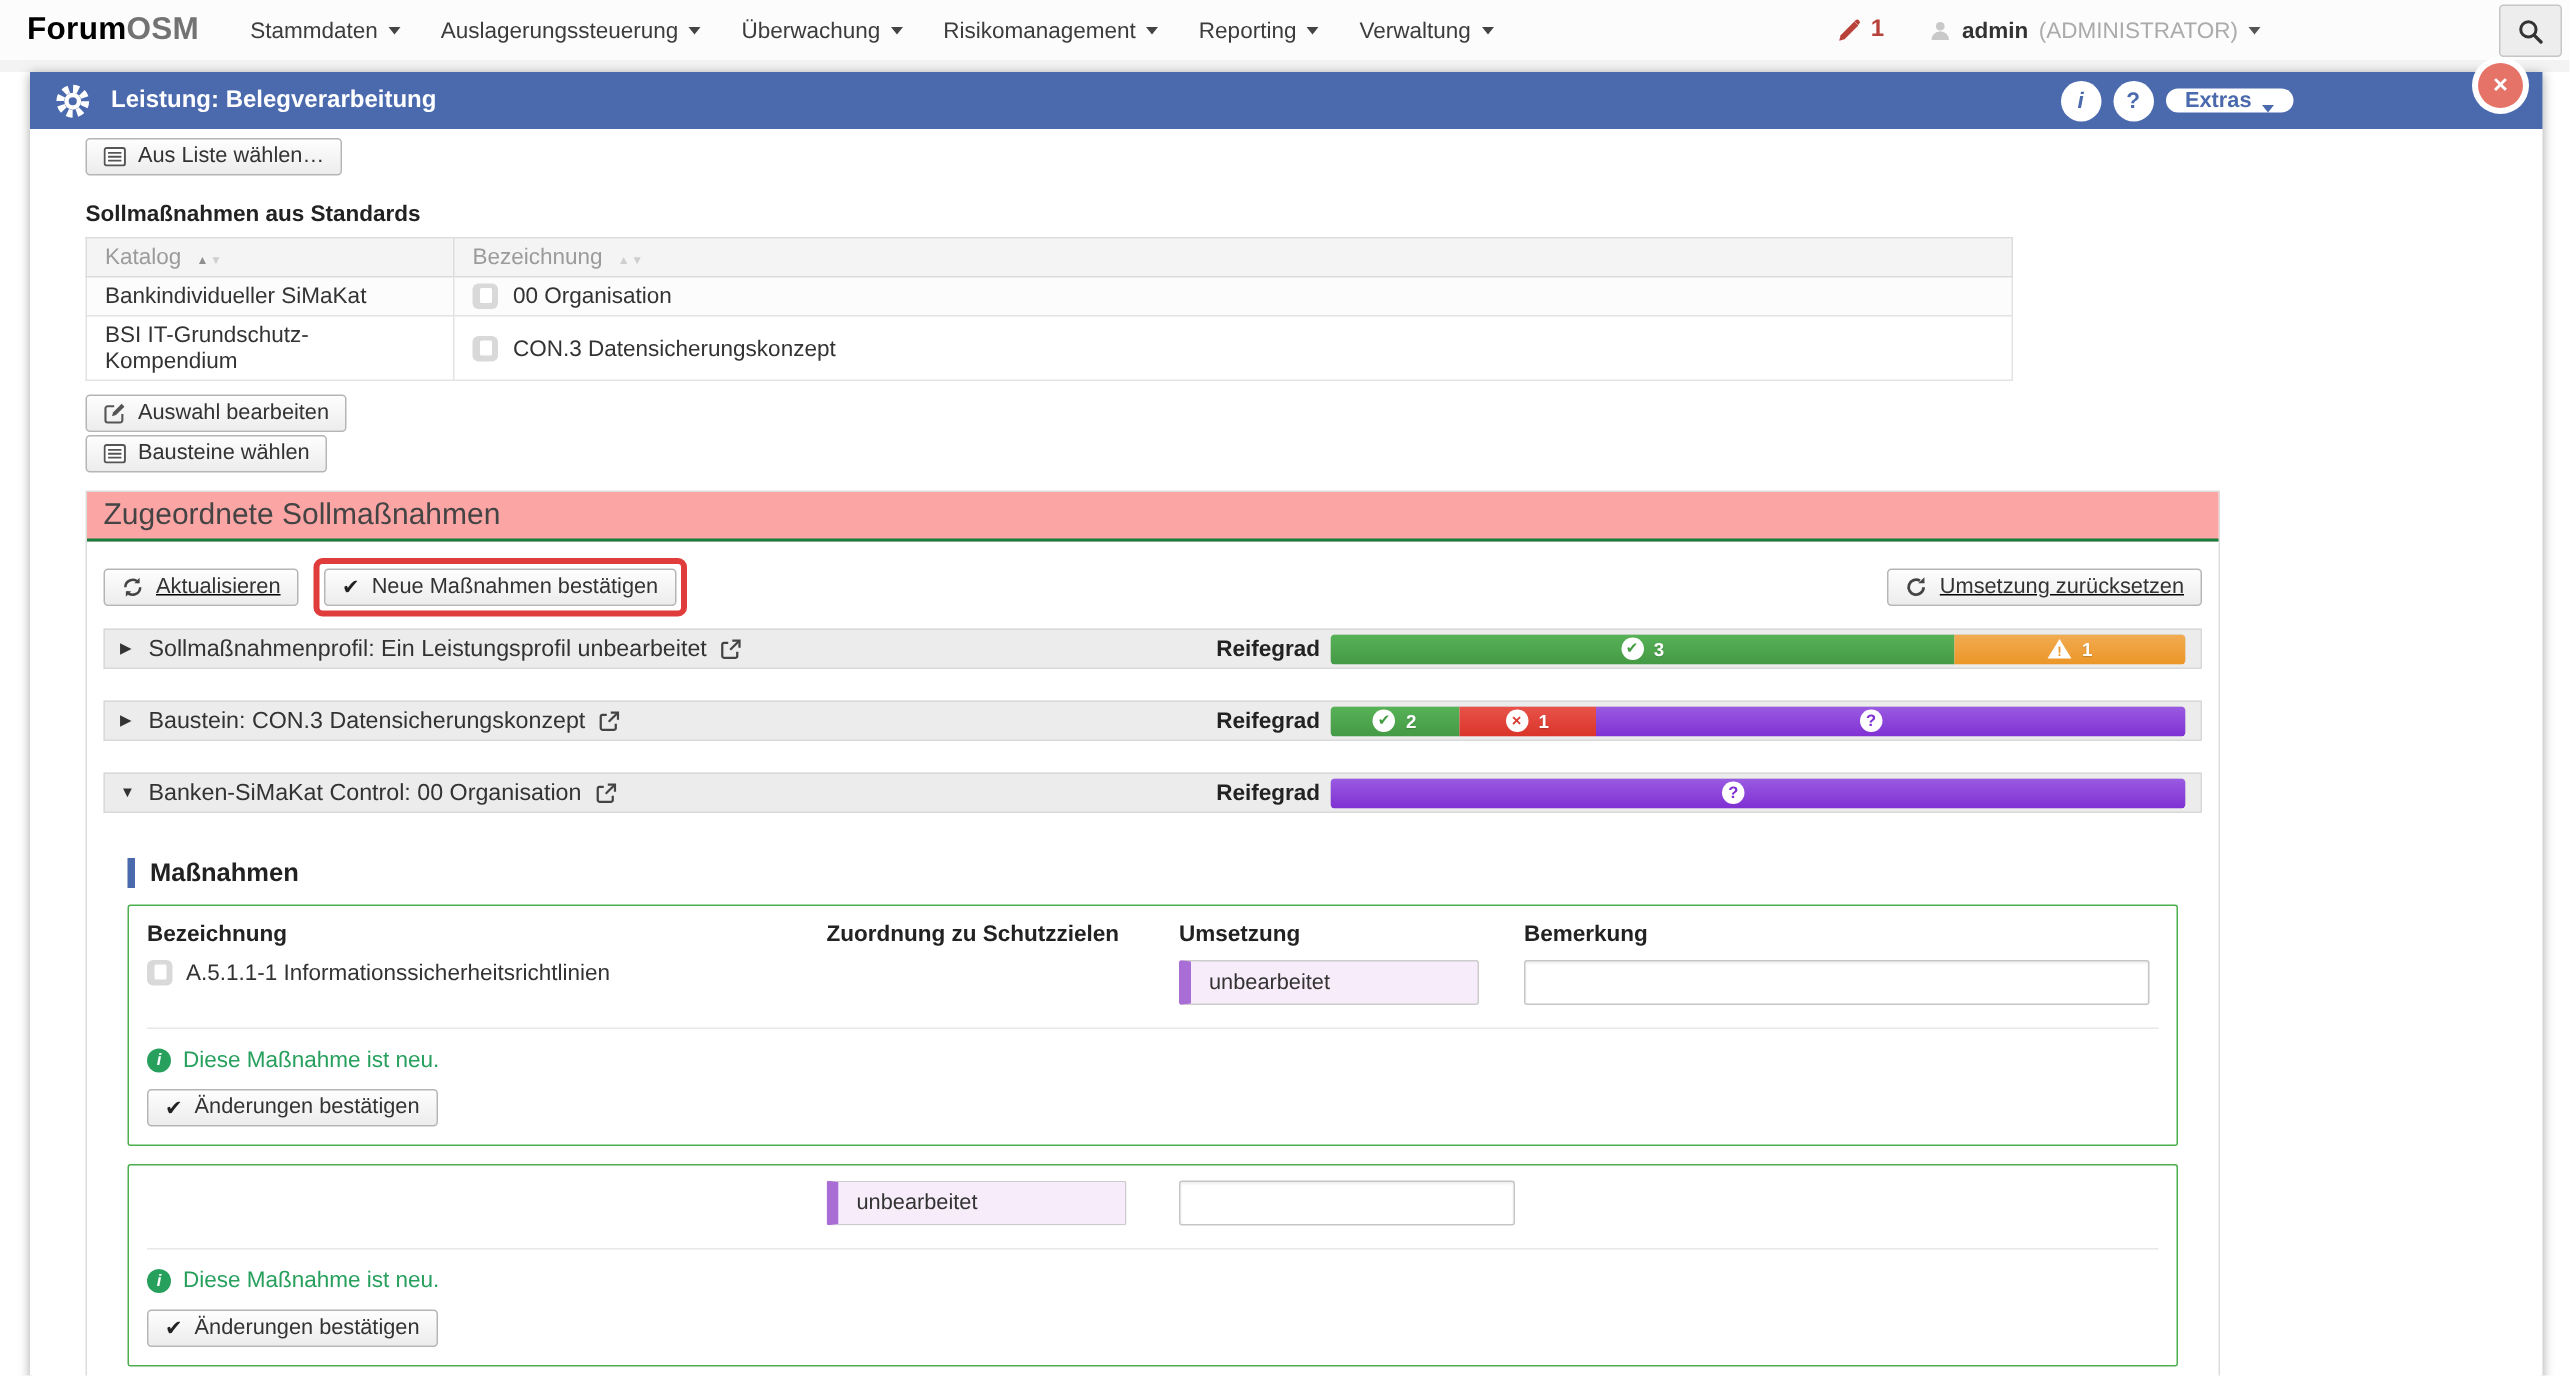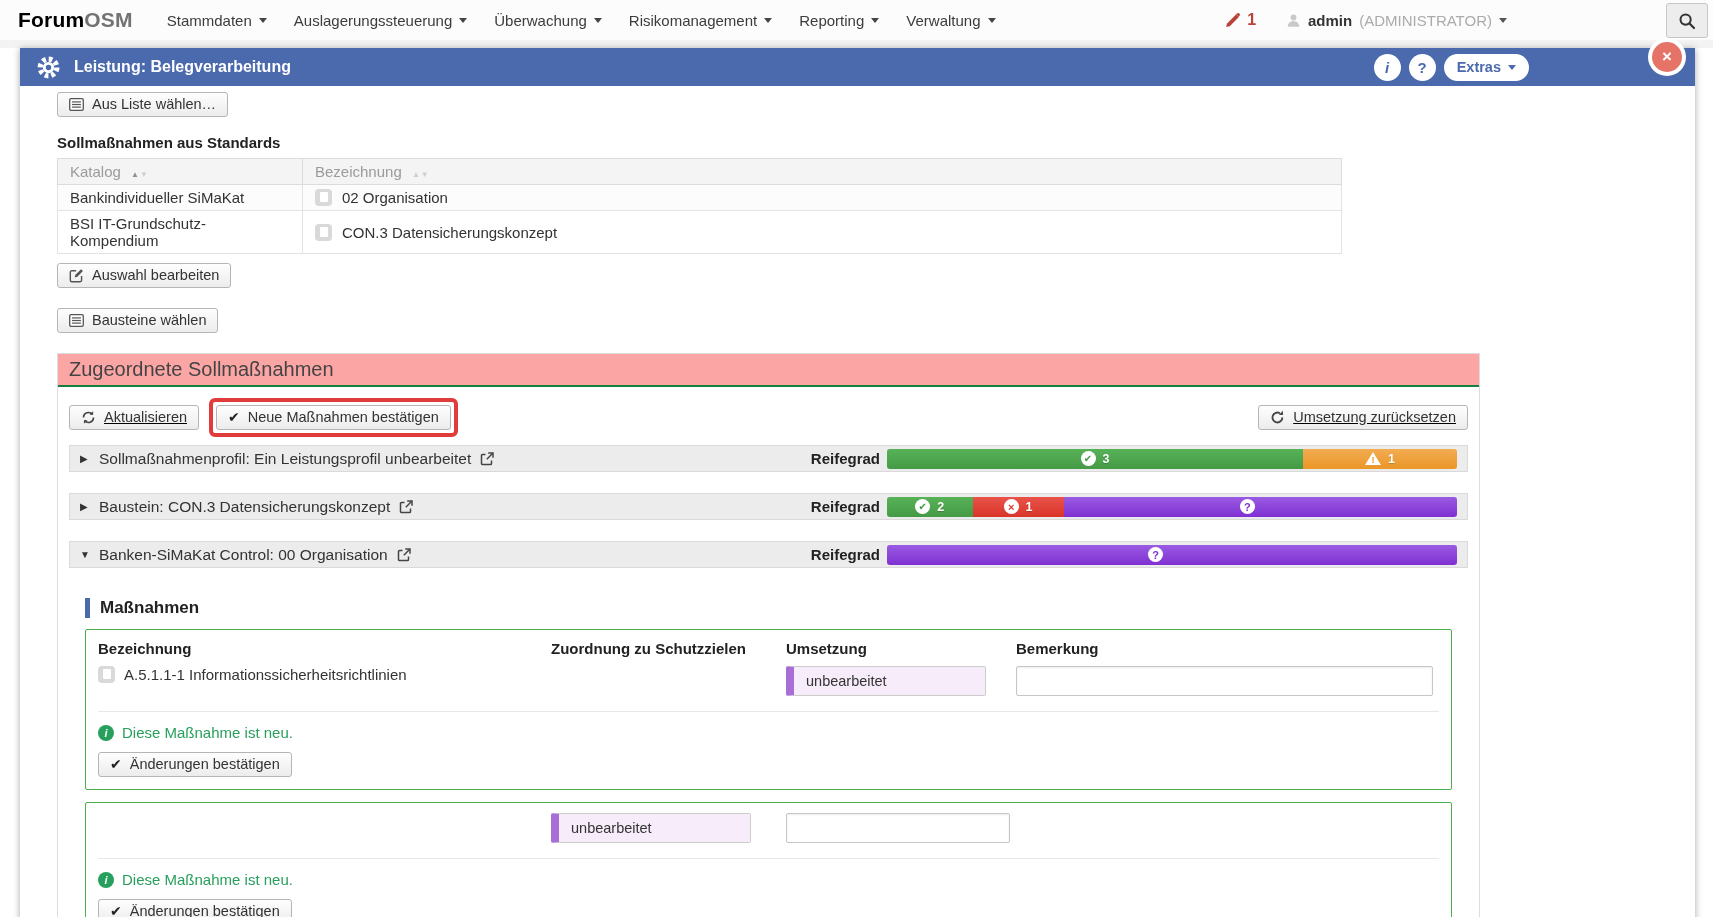--- a/index.html
+++ b/index.html
@@ -30,22 +30,22 @@
   .dialog { margin:0 18px 0 20px; min-height:869px; background:#fff; position:relative;
     box-shadow:0 1px 7px rgba(0,0,0,.35); }
   .dialog-close { position:absolute; top:-6px; right:13px; width:30px; height:30px; border:none; border-radius:50%;
     background:#e57368; color:#fff; font-size:17px; font-weight:bold; line-height:30px; text-align:center;
     cursor:pointer; box-shadow:0 0 0 4px #fff; z-index:5; }
   .dialog-header { height:38px; background:#4b6aae; display:flex; align-items:center; padding:0 16px; gap:13px; }
   .dialog-title { color:#fff; font-size:16px; font-weight:bold; }
   .dialog-header-right { margin-left:auto; display:flex; align-items:center; gap:8px; margin-right:150px; }
   .round-btn { width:27px; height:27px; border-radius:50%; border:none; background:#fff; color:#4b6aae;
     font-weight:bold; font-size:15px; cursor:pointer; display:flex; align-items:center; justify-content:center; }
-  .extras-btn { height:27px; border:none; border-radius:14px; background:#fff; color:#4b6aae; font-weight:bold;
-    font-size:14.5px; padding:0 13px; display:flex; align-items:center; gap:7px; cursor:pointer; }
+  .extras-btn { height:16px; border:none; border-radius:14px; background:#fff; color:#4b6aae; font-weight:bold;
+    font-size:14.5px; padding:0 13px; display:flex; align-items:flex-end; gap:7px; cursor:pointer; }
   .extras-btn .caret-down { border-top-color:#4b6aae; }
   .dialog-body { padding:6px 37px 40px 37px; }
 
   
   .btn { display:inline-flex; align-items:center; gap:8px; padding:3px 11px; font-size:14.5px; color:#333;
     background:linear-gradient(#fefefe,#ececec); border:1px solid #b5b5b5; border-radius:3px; cursor:pointer;
     font-family:inherit; line-height:17px; }
   .glyph.check { font-size:14px; color:#222; }
 
   
@@ -58,21 +58,21 @@
   .std-table .col-katalog { width:245px; }
   .sort { font-size:8px; margin-left:6px; letter-spacing:1px; }
   .sort .on { color:#8f8f8f; } .sort .off { color:#cfcfcf; }
   .cell-flex { display:flex; align-items:center; gap:10px; }
 
   .note-icon { width:17px; height:17px; border-radius:4px; background:#d9d9d9; position:relative; flex:none; }
   .note-icon::after { content:""; position:absolute; left:5px; top:3px; width:8px; height:10px;
     background:#fff; border-radius:1px; }
 
   .btn-stack { margin-top:9px; }
-  .btn-stack .btn { margin-bottom:20px; display:flex; width:max-content; }
+  .btn-stack .btn { margin-bottom:2px; display:flex; width:max-content; }
 
   
   .panel { margin-top:12px; width:1423px; border:1px solid #ddd; min-height:560px; }
   .panel-heading { background:#fca5a5; color:#444; font-size:20px; padding:4px 11px; border-bottom:2px solid #15803d; }
   .panel-body { padding:11px; }
   .toolbar { display:flex; align-items:center; gap:10px; margin-bottom:8px;text-decoration:underline; }
   .annotation-box { border:4px solid #e03c3c; border-radius:6px; padding:3px; }
   .toolbar .right { margin-left:auto; }
 
   .group-row { display:flex; align-items:center; height:27px; background:#ececec; border:1px solid #d9d9d9;
@@ -240,21 +240,21 @@
               <span class="sort"><span class="off">▲</span><span class="off">▼</span></span>
             </th>
           </tr>
         </thead>
         <tbody>
           <tr>
             <td>Bankindividueller SiMaKat</td>
             <td>
               <span class="cell-flex">
                 <span class="note-icon"></span>
-                <span>02 Organisation</span>
+                <span>00 Organisation</span>
               </span>
             </td>
           </tr>
           <tr>
             <td>BSI IT-Grundschutz-Kompendium</td>
             <td>
               <span class="cell-flex">
                 <span class="note-icon"></span>
                 <span>CON.3 Datensicherungskonzept</span>
               </span>

